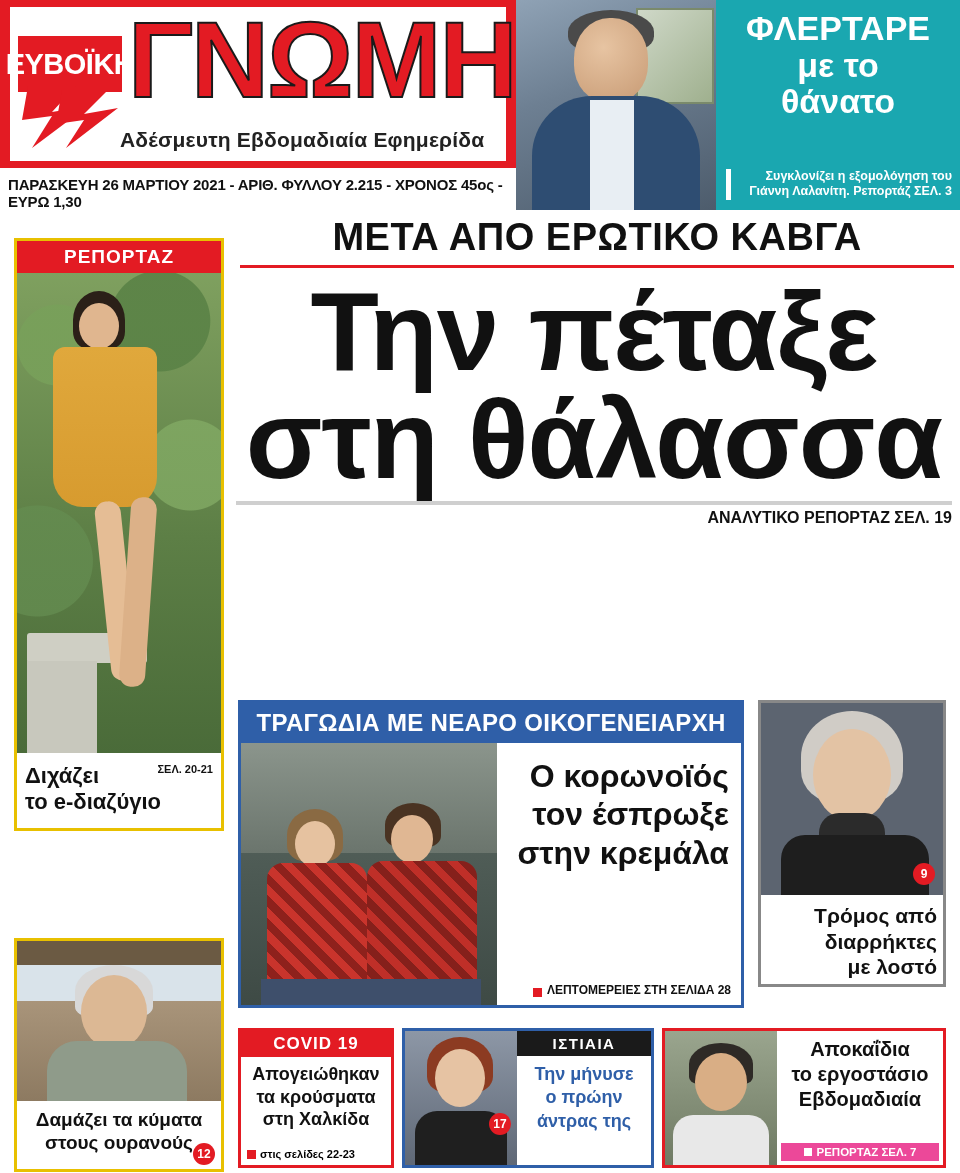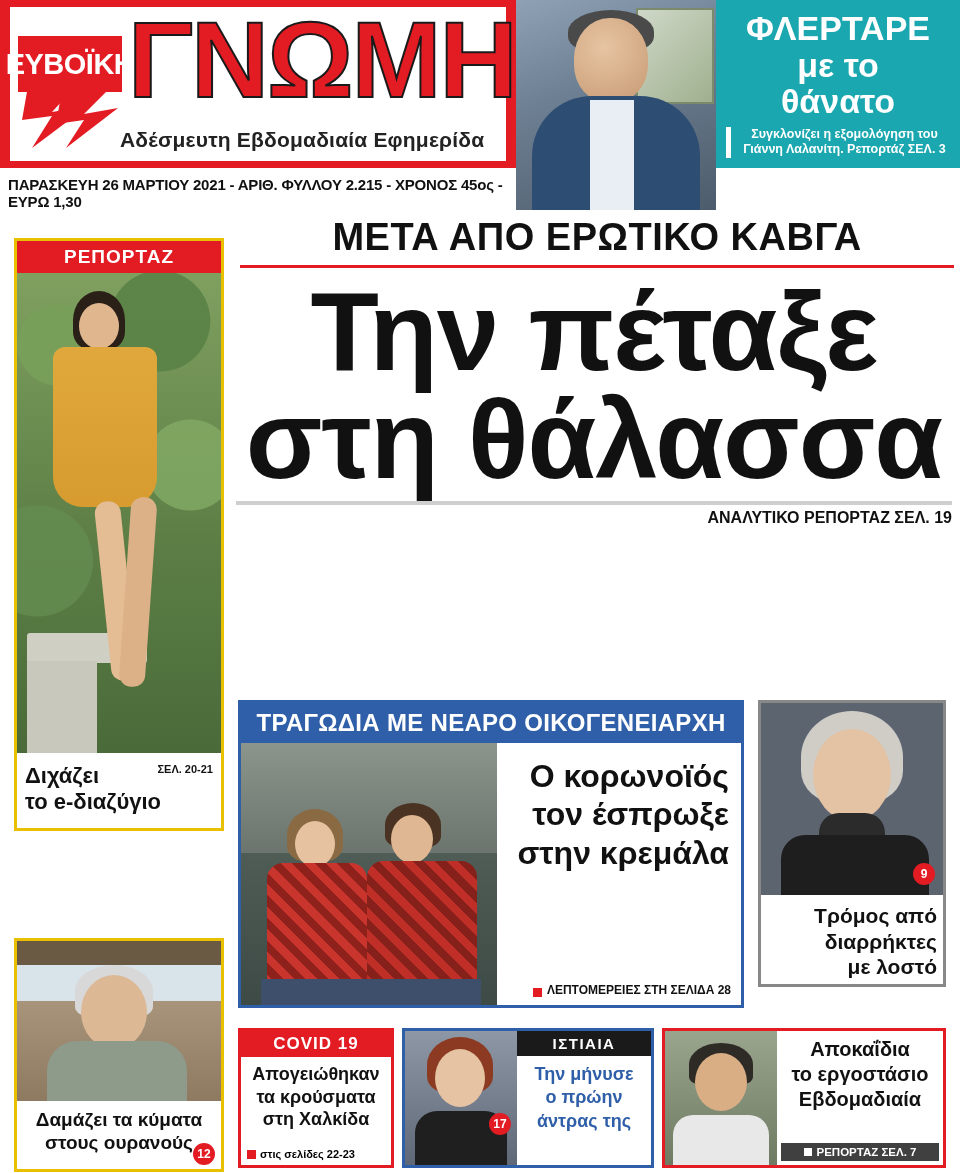--- a/index.html
+++ b/index.html
@@ -74,37 +74,37 @@
   }
   .mh-photo .body {
     position:absolute; left:16px; top:96px; width:168px; height:120px;
     border-radius: 60px 60px 0 0; background:#2e4d72;
   }
   .mh-photo .shirt {
     position:absolute; left:74px; top:100px; width:44px; height:110px;
     background:#e8eef3;
   }
   .mh-right {
-    width: 244px; height: 168px; background:#1aa7b0; position: relative;
+    width: 244px; height: 210px; background:#1aa7b0; position: relative;
     color: #ffffff;
   }
   .mh-right .flirt {
     padding: 10px 10px 0 10px;
     text-align: center; font-weight: bold; font-size: 34px; line-height: 1.08;
     color:#ffffff;
   }
   .mh-right .flirt span { display:block; }
   .mh-right-sub {
     position:absolute; left: 10px; bottom: 10px; right: 8px;
     display:flex; gap:6px;
   }
   .mh-right-sub .bar { width:5px; background:#ffffff; flex:none; }
   .mh-right-sub .txt {
     font-size: 12.5px; font-weight: bold; line-height:1.25; color:#ffffff;
-    text-align: center;
+    text-align: right;
   }
 
   
   .lead-wrap { position:relative; width:960px; }
   .kicker-row {
     margin: 6px 0 0 240px; width: 714px;
   }
   .kicker {
     font-size: 38px; font-weight: bold; color:#111; letter-spacing:0.5px;
     text-align: center;
@@ -278,21 +278,21 @@
   .bs-ist-right .tx { padding:7px 5px; text-align:center; font-size:18px; font-weight:bold; color:#2f5fa8; line-height:1.3;}
 
   .bs-apo { flex:1; border:3px solid #e31b23; background:#fff; display:flex; position:relative;}
   .bs-apo-photo { width:112px; position:relative; overflow:hidden; background: linear-gradient(180deg,#9aa58e,#6f7a63);}
   .bs-apo-photo .head { position:absolute; left:30px; top:22px; width:52px; height:58px; border-radius:50%; background:#d9ae85;}
   .bs-apo-photo .hair { position:absolute; left:24px; top:12px; width:64px; height:42px; border-radius:50% 50% 20% 20%; background:#2e2a26;}
   .bs-apo-photo .body { position:absolute; left:8px; top:84px; width:96px; height:56px; background:#e8e8e8; border-radius:20px 20px 0 0;}
   .bs-apo-right { flex:1; padding:6px 6px 0 6px; position:relative;}
   .bs-apo-right .tx { text-align:center; font-size:20px; font-weight:bold; color:#111; line-height:1.25;}
   .bs-apo-right .pgbar {
-    position:absolute; left:4px; right:4px; bottom:4px; background:#404040; color:#fff;
+    position:absolute; left:4px; right:4px; bottom:4px; background:#ec4899; color:#fff;
     font-size:11.5px; font-weight:bold; padding:3px 4px; display:flex; align-items:center; gap:5px; justify-content:center;
   }
   .wsq { width:8px; height:8px; background:#fff; flex:none;}
 </style>
 </head>
 <body>
 
 <div class="page">
 
   <div class="masthead">

